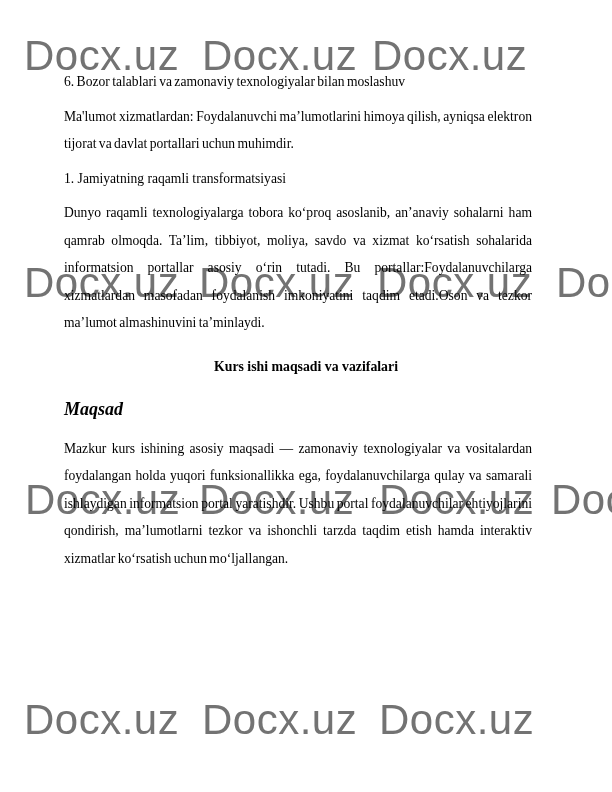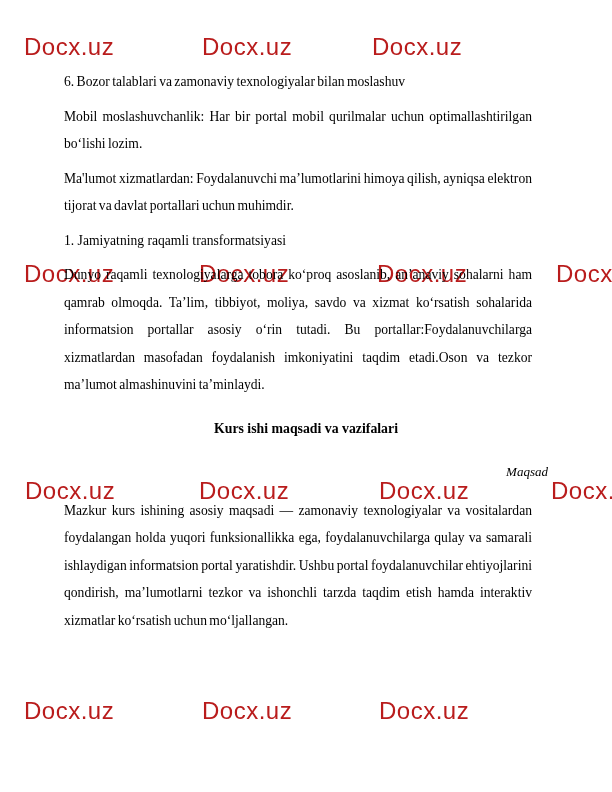--- a/index.html
+++ b/index.html
@@ -8,24 +8,24 @@
     width: 612px;
     height: 792px;
     background: #ffffff;
     overflow: hidden;
     font-family: "Liberation Serif", "DejaVu Serif", serif;
     color: #000000;
   }
   .watermark {
     position: absolute;
     font-family: "Liberation Sans", "DejaVu Sans", sans-serif;
-    font-size: 24px;
+    font-size: 42px;
     line-height: 1;
     letter-spacing: 0.5px;
-    color: #b91c1c;
+    color: #737373;
     white-space: nowrap;
     user-select: none;
   }
   .content {
     position: absolute;
     left: 64px;
     top: 68px;
     width: 484px;
   }
   .para {
@@ -40,25 +40,25 @@
   .numbered strong { font-weight: normal; }
   .heading-center {
     margin: 16px;
     font-size: 13.8px;
     line-height: 27.5px;
     font-weight: bold;
     text-align: center;
   }
   .subheading {
     margin: 0 0 11px 0;
-    font-size: 13px;
+    font-size: 18px;
     line-height: 27.5px;
-    font-weight: normal;
+    font-weight: bold;
     font-style: italic;
-    text-align: right;
+    text-align: left;
   }
 </style>
 </head>
 <body>
 
 <div class="page">
 
   <span class="watermark" style="left:24px;  top:35px;">Docx.uz</span>
   <span class="watermark" style="left:202px; top:35px;">Docx.uz</span>
   <span class="watermark" style="left:372px; top:35px;">Docx.uz</span>
@@ -75,21 +75,20 @@
 
   <span class="watermark" style="left:24px;  top:699px;">Docx.uz</span>
   <span class="watermark" style="left:202px; top:699px;">Docx.uz</span>
   <span class="watermark" style="left:379px; top:699px;">Docx.uz</span>
 
   <div class="content">
 
     <p class="para single">6. Bozor talablari va zamonaviy texnologiyalar bilan moslashuv</p>
 
 
-    <p class="para">Mobil moslashuvchanlik: Har bir portal mobil qurilmalar uchun optimallashtirilgan bo‘lishi lozim.</p>
 
 
     <p class="para">Ma'lumot xizmatlardan: Foydalanuvchi ma’lumotlarini himoya qilish, ayniqsa elektron tijorat va davlat portallari uchun muhimdir.</p>
 
     <p class="numbered"><span>1. </span><strong>Jamiyatning raqamli transformatsiyasi</strong></p>
 
     <p class="para">Dunyo raqamli texnologiyalarga tobora ko‘proq asoslanib, an’anaviy sohalarni ham qamrab olmoqda. Ta’lim, tibbiyot, moliya, savdo va xizmat ko‘rsatish sohalarida informatsion portallar asosiy o‘rin tutadi. Bu portallar:Foydalanuvchilarga xizmatlardan masofadan foydalanish imkoniyatini taqdim etadi.Oson va tezkor ma’lumot almashinuvini ta’minlaydi.</p>
 
     <p class="heading-center">Kurs ishi maqsadi va vazifalari</p>
 

